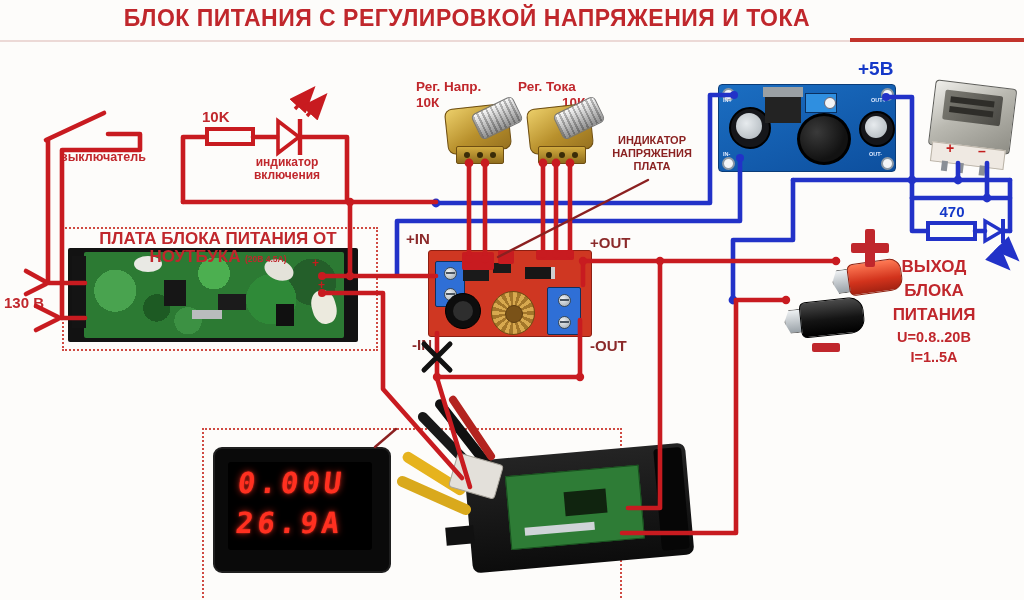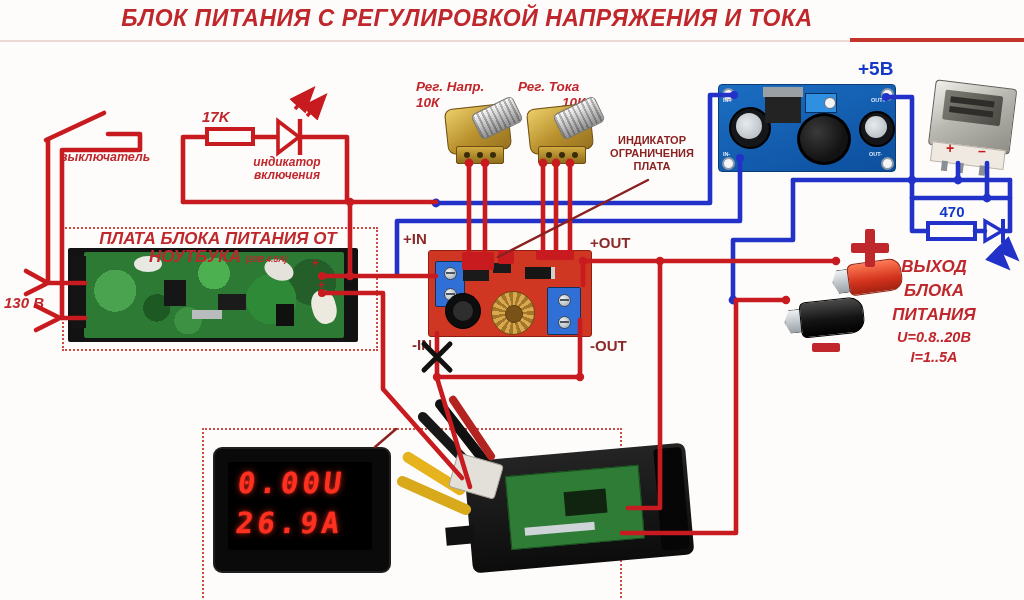--- a/index.html
+++ b/index.html
@@ -3,21 +3,21 @@
 <meta charset="utf-8">
 <style>
   :root{
     --wire-red:#c81b20; --wire-blue:#2232c8; --accent-red:#c0272c;
     --dark-red:#8b2a2a; --led-red:#ff3020;
   }
   html,body{margin:0;padding:0;background:#ffffff;}
   #stage{position:relative;width:1024px;height:600px;background:#fdfcfa;overflow:hidden;
          font-family:"Liberation Sans","DejaVu Sans",sans-serif;}
   .abs{position:absolute;}
-  .lbl{color:var(--accent-red);font-weight:bold;line-height:1.05;font-style:italic;}
+  .lbl{color:var(--accent-red);font-weight:bold;line-height:1.05;}
   .dlbl{color:var(--dark-red);font-weight:bold;}
   svg.wires{position:absolute;left:0;top:0;z-index:30;pointer-events:none;}
   .wr{stroke:var(--wire-red);stroke-width:4.6;fill:none;stroke-linecap:round;stroke-linejoin:round;}
   .wb{stroke:var(--wire-blue);stroke-width:4.6;fill:none;stroke-linecap:round;stroke-linejoin:round;}
   .wthin{stroke:#8b2020;stroke-width:2.4;fill:none;stroke-linecap:round;}
   .wx{stroke:#111;stroke-width:5;fill:none;stroke-linecap:round;}
   .dr{fill:var(--wire-red);} .db{fill:var(--wire-blue);}
   .rsym{stroke:var(--wire-red);stroke-width:4;fill:#fdfcfa;}
   .rsymb{stroke:var(--wire-blue);stroke-width:4;fill:#fdfcfa;}
   .dashbox{border:2px dotted #cf4a42;background:transparent;z-index:5;}
@@ -63,21 +63,21 @@
     <div class="abs" style="left:196px;top:12px;width:30px;height:20px;background:#e4e2da;border-radius:50%;transform:rotate(20deg);"></div>
     <div class="abs" style="left:244px;top:42px;width:24px;height:34px;background:#eceade;border-radius:45%;transform:rotate(-15deg);"></div>
     <div class="abs" style="left:208px;top:56px;width:18px;height:22px;background:#101010;"></div>
     <div class="abs usbmark" style="left:244px;top:8px;font-size:12px;">+</div>
     <div class="abs usbmark" style="left:250px;top:30px;font-size:12px;">+</div>
   </div>
 
   <div class="abs lbl" style="left:4px;top:295px;font-size:15px;">130 В</div>
   <div class="abs lbl" style="left:60px;top:151px;font-size:12.5px;">выключатель</div>
 
-  <div class="abs lbl" style="left:202px;top:109px;font-size:15px;">17K</div>
+  <div class="abs lbl" style="left:202px;top:109px;font-size:15px;">10K</div>
   <div class="abs lbl" style="left:246px;top:156px;width:82px;text-align:center;font-size:12px;">
     <div>индикатор</div>
     <div>включения</div>
   </div>
 
   <div class="abs lbl" style="left:416px;top:80px;font-size:13.5px;">Рег. Напр.</div>
   <div class="abs lbl" style="left:416px;top:96px;font-size:13.5px;">10К</div>
   <div class="abs lbl" style="left:518px;top:80px;font-size:13.5px;">Рег. Тока</div>
   <div class="abs lbl" style="left:562px;top:96px;font-size:13.5px;">10К</div>
 
@@ -101,21 +101,21 @@
          background-blend-mode:multiply;border:1px solid #777;"></div>
     <div class="abs" style="left:12px;top:48px;width:46px;height:16px;background:linear-gradient(#d2ab3f,#8f6d1d);border:1px solid #6e4e12;border-radius:2px;">
       <span class="abs" style="left:7px;top:5px;width:6px;height:6px;border-radius:50%;background:#3a2c08;"></span>
       <span class="abs" style="left:20px;top:5px;width:6px;height:6px;border-radius:50%;background:#3a2c08;"></span>
       <span class="abs" style="left:33px;top:5px;width:6px;height:6px;border-radius:50%;background:#3a2c08;"></span>
     </div>
   </div>
 
   <div class="abs dlbl" style="left:600px;top:134px;width:104px;text-align:center;font-size:11px;line-height:13px;color:#8b2222;">
     <div>ИНДИКАТОР</div>
-    <div>ОГРАНИЧЕНИЯ</div>
+    <div>НАПРЯЖЕНИЯ</div>
     <div>ПЛАТА</div>
   </div>
 
   <div class="abs photo" style="left:428px;top:250px;width:162px;height:85px;background:#cf3722;border:1px solid #8e1f12;border-radius:3px;">
     <div class="abs" style="left:6px;top:10px;width:28px;height:44px;background:#2f6fd6;border:1px solid #10305e;border-radius:2px;">
       <span class="screw" style="left:8px;top:5px;"></span>
       <span class="screw" style="left:8px;top:26px;"></span>
     </div>
     <div class="abs" style="left:118px;top:36px;width:32px;height:46px;background:#2f6fd6;border:1px solid #10305e;border-radius:2px;">
       <span class="screw" style="left:10px;top:6px;"></span>
@@ -130,21 +130,21 @@
     </div>
     <div class="abs" style="left:34px;top:16px;width:26px;height:14px;background:#1a1a1a;"></div>
     <div class="abs" style="left:64px;top:12px;width:18px;height:10px;background:#1a1a1a;"></div>
     <div class="abs" style="left:96px;top:16px;width:26px;height:12px;background:#161616;border-right:4px solid #cfcfcf;"></div>
   </div>
 
   <div class="abs" style="left:462px;top:252px;width:32px;height:18px;background:#c81b20;border-radius:2px;z-index:12;"></div>
   <div class="abs" style="left:498px;top:250px;width:16px;height:14px;background:#c81b20;border-radius:2px;z-index:12;"></div>
   <div class="abs" style="left:536px;top:250px;width:38px;height:10px;background:#c81b20;border-radius:2px;z-index:12;"></div>
 
-  <div class="abs dlbl" style="left:396px;top:230px;width:38px;text-align:center;font-size:15px;">+IN</div>
+  <div class="abs dlbl" style="left:396px;top:230px;width:38px;text-align:left;font-size:15px;padding-left:10px;">+IN</div>
   <div class="abs dlbl" style="left:394px;top:336px;width:38px;text-align:right;font-size:15px;">-IN</div>
   <div class="abs dlbl" style="left:590px;top:234px;width:56px;font-size:15px;">+OUT</div>
   <div class="abs dlbl" style="left:590px;top:337px;width:56px;font-size:15px;">-OUT</div>
 
   <div class="abs photo" style="left:718px;top:84px;width:176px;height:86px;border-radius:4px;
        background:linear-gradient(160deg,#1b6ec2,#0d4f9e);border:1px solid #0a3c78;">
     <span class="hole" style="left:3px;top:3px;"></span>
     <span class="hole" style="left:162px;top:3px;"></span>
     <span class="hole" style="left:3px;top:72px;"></span>
     <span class="hole" style="left:162px;top:72px;"></span>

